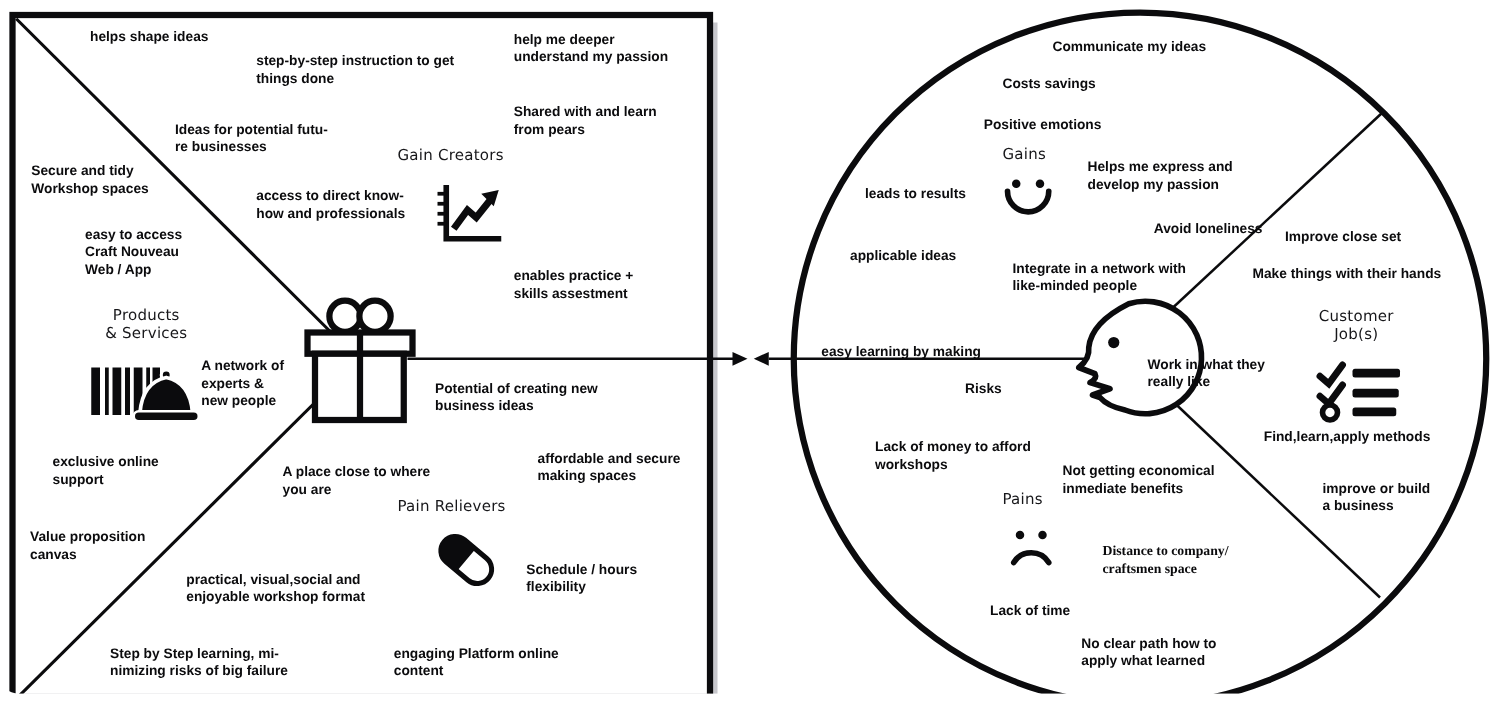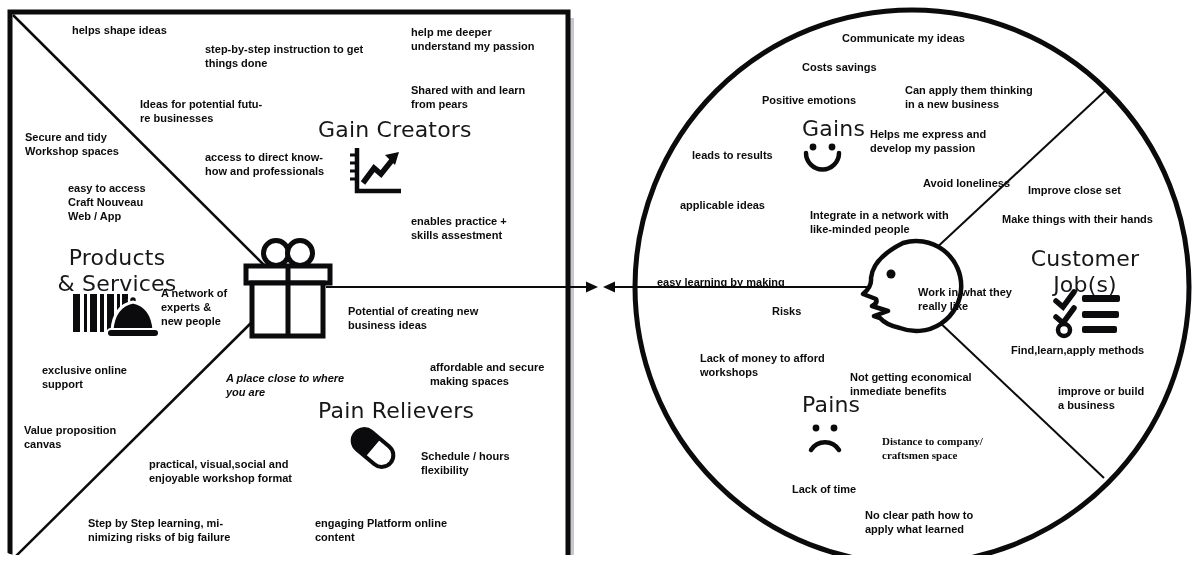--- a/index.html
+++ b/index.html
@@ -1,21 +1,21 @@
 <!DOCTYPE html>
 <html><head>
 <meta charset="utf-8">
 <style>
   html,body{margin:0;padding:0;background:#fff;}
   #canvas{position:relative;width:1200px;height:555px;background:#ffffff;overflow:hidden;
           font-family:"Liberation Sans",sans-serif;border-radius:15px;}
   #bg{position:absolute;left:0;top:0;}
   .lbl{position:absolute;font-weight:bold;font-size:11px;line-height:1.27;color:#0b0b0d;
        white-space:pre-line;}
-  .ttl{position:absolute;font-family:"DejaVu Sans",sans-serif;font-weight:400;font-size:22px;
+  .ttl{position:absolute;font-family:"DejaVu Sans",sans-serif;font-weight:400;font-size:12px;
        line-height:1.2;letter-spacing:.2px;color:#17171a;white-space:pre-line;}
   .ctr{text-align:center;}
 </style>
 </head>
 <body>
 
 <div id="canvas">
 
   <svg id="bg" width="1200" height="578" viewBox="0 0 1200 578">
 
@@ -124,41 +124,39 @@
 skills assestment</div>
   <div class="ttl ctr" style="left:57px;top:245px;width:120px;">Products
 &amp; Services</div>
   <div class="lbl" style="left:161px;top:287px;">A network of
 experts &amp;
 new people</div>
   <div class="lbl" style="left:348px;top:305px;">Potential of creating new
 business ideas</div>
   <div class="lbl" style="left:42px;top:364px;">exclusive online
 support</div>
-  <div class="lbl" style="left:226px;top:372px;font-style:italic;">A place close to where
+  <div class="lbl" style="left:226px;top:372px;">A place close to where
 you are</div>
   <div class="lbl" style="left:430px;top:361px;">affordable and secure
 making spaces</div>
   <div class="ttl" style="left:318px;top:398px;">Pain Relievers</div>
   <div class="lbl" style="left:24px;top:424px;">Value proposition
 canvas</div>
   <div class="lbl" style="left:421px;top:450px;">Schedule / hours
 flexibility</div>
   <div class="lbl" style="left:149px;top:458px;">practical, visual,social and
 enjoyable workshop format</div>
   <div class="lbl" style="left:88px;top:517px;">Step by Step learning, mi-
 nimizing risks of big failure</div>
   <div class="lbl" style="left:315px;top:517px;">engaging Platform online
 content</div>
 
   <div class="lbl" style="left:842px;top:32px;">Communicate my ideas</div>
   <div class="lbl" style="left:802px;top:61px;">Costs savings</div>
-  <div class="lbl" style="left:905px;top:84px;">Can apply them thinking
-in a new business</div>
-  <div class="lbl" style="left:714px;top:94px;padding-left:48px;">Positive emotions</div>
+  <div class="lbl" style="left:739px;top:94px;padding-left:48px;">Positive emotions</div>
   <div class="ttl" style="left:802px;top:116px;">Gains</div>
   <div class="lbl" style="left:870px;top:128px;">Helps me express and
 develop my passion</div>
   <div class="lbl" style="left:692px;top:149px;">leads to results</div>
   <div class="lbl" style="left:886px;top:177px;margin-left:37px;">Avoid loneliness</div>
   <div class="lbl" style="left:1028px;top:184px;">Improve close set</div>
   <div class="lbl" style="left:680px;top:199px;">applicable ideas</div>
   <div class="lbl" style="left:810px;top:209px;">Integrate in a network with
 like-minded people</div>
   <div class="lbl" style="left:1002px;top:213px;">Make things with their hands</div>

